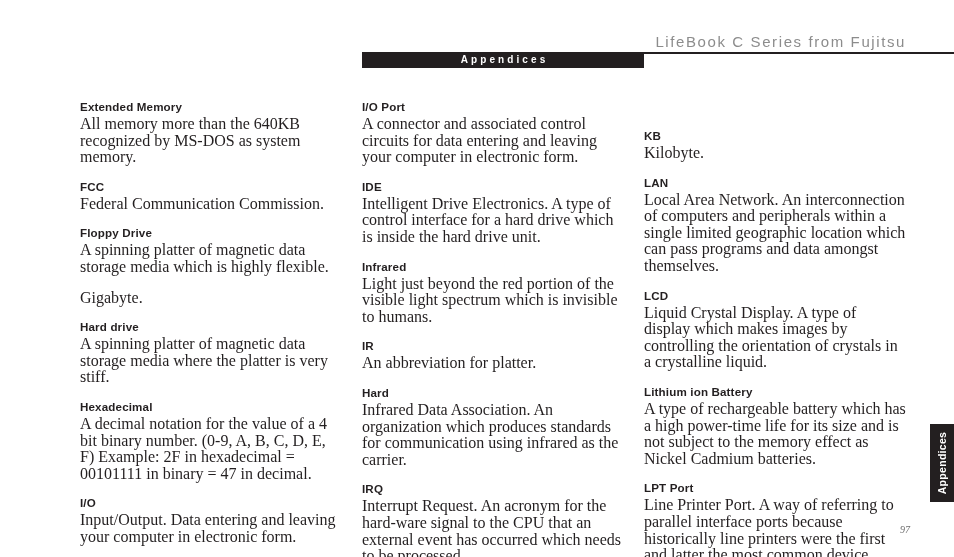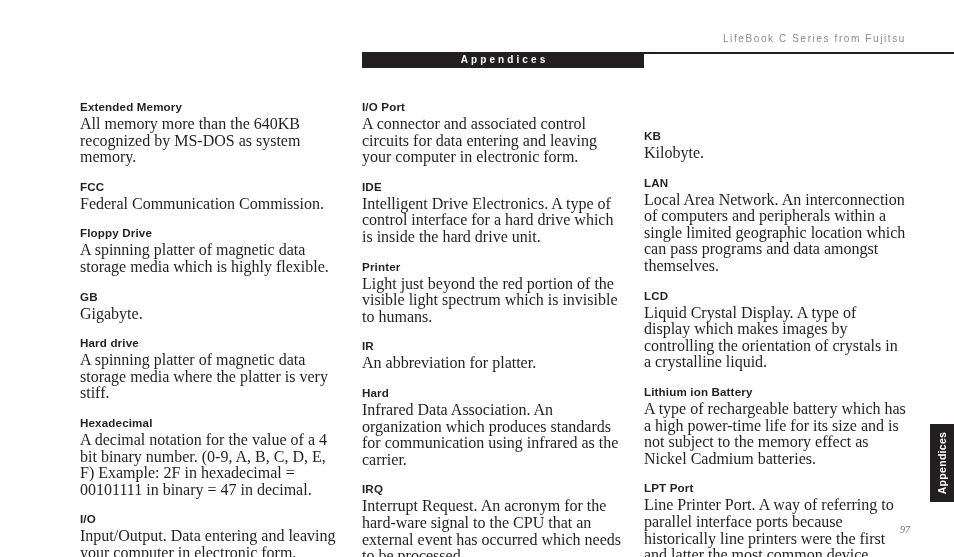--- a/index.html
+++ b/index.html
@@ -15,21 +15,21 @@
     font-family: "Liberation Serif", serif;
     color: #231f20;
   }
 
   
   .running-head {
     position: absolute;
     top: 33px;
     right: 48px;
     font-family: "Liberation Sans", sans-serif;
-    font-size: 10px;
+    font-size: 15px;
     letter-spacing: 1.6px;
     color: #8c8c8c;
     white-space: nowrap;
   }
 
   .head-rule {
     position: absolute;
     left: 362px;
     right: 0px;
     top: 52px;
@@ -151,21 +151,20 @@
     </div>
     <div class="entry">
       <p class="term">FCC</p>
       <p class="definition">Federal Communication Commission.</p>
     </div>
     <div class="entry">
       <p class="term">Floppy Drive</p>
       <p class="definition">A spinning platter of magnetic data storage media which is highly flexible.</p>
     </div>
     <div class="entry">
-      <p class="term">GB</p>
       <p class="definition">Gigabyte.</p>
     </div>
     <div class="entry">
       <p class="term">Hard drive</p>
       <p class="definition">A spinning platter of magnetic data storage media where the platter is very stiff.</p>
     </div>
     <div class="entry">
       <p class="term">Hexadecimal</p>
       <p class="definition">A decimal notation for the value of a 4 bit binary number. (0-9, A, B, C, D, E, F) Example: 2F in hexadecimal = 00101111 in binary = 47 in decimal.</p>
     </div>
@@ -178,21 +177,21 @@
   <div class="column">
     <div class="entry">
       <p class="term">I/O Port</p>
       <p class="definition">A connector and associated control circuits for data entering and leaving your computer in electronic form.</p>
     </div>
     <div class="entry">
       <p class="term">IDE</p>
       <p class="definition">Intelligent Drive Electronics. A type of control interface for a hard drive which is inside the hard drive unit.</p>
     </div>
     <div class="entry">
-      <p class="term">Printer</p>
+      <p class="term">Infrared</p>
       <p class="definition">Light just beyond the red portion of the visible light spectrum which is invisible to humans.</p>
     </div>
     <div class="entry">
       <p class="term">IR</p>
       <p class="definition">An abbreviation for platter.</p>
     </div>
     <div class="entry">
       <p class="term">Hard</p>
       <p class="definition">Infrared Data Association. An organization which produces standards for communication using infrared as the carrier.</p>
     </div>

